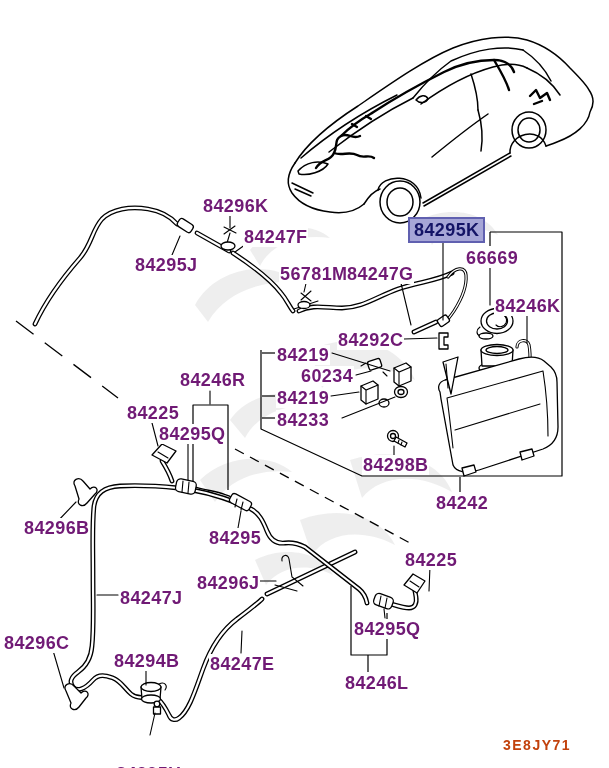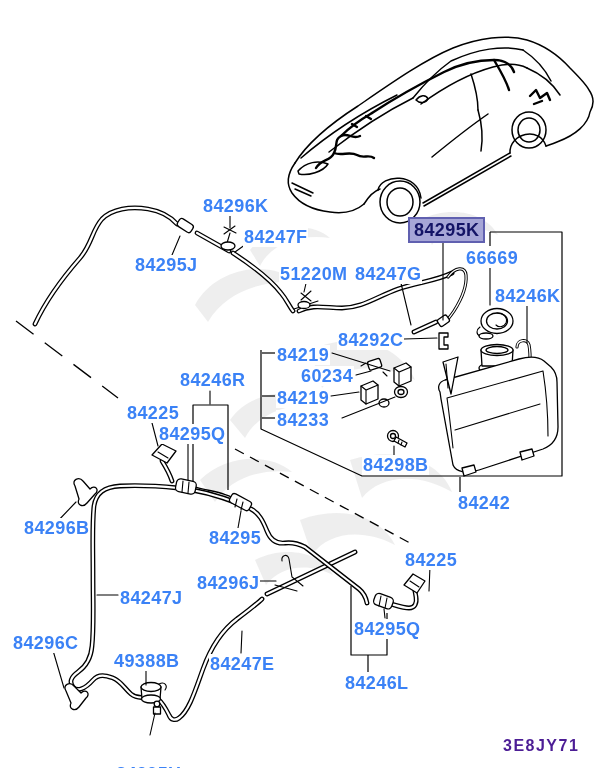--- a/index.html
+++ b/index.html
@@ -25,28 +25,28 @@
   .tube{stroke:var(--line);stroke-width:4.8;fill:none;stroke-linecap:round;stroke-linejoin:round;}
   .tubein{stroke:#fff;stroke-width:2.2;fill:none;stroke-linecap:round;stroke-linejoin:round;}
   .ttube{stroke:var(--line);stroke-width:3.2;fill:none;stroke-linecap:round;stroke-linejoin:round;}
   .ttubein{stroke:#fff;stroke-width:1.3;fill:none;stroke-linecap:round;stroke-linejoin:round;}
   .part{fill:#ffffff;stroke:var(--line);stroke-width:1.3;stroke-linejoin:round;}
   .partline{fill:none;stroke:var(--line);stroke-width:1.1;stroke-linecap:round;}
   .wm path{fill:var(--wm);stroke:none;opacity:.6;}
   .dash{stroke:var(--line);stroke-width:1.3;fill:none;}
   .part-label{
     position:absolute;font-weight:bold;font-size:18px;line-height:1;
-    letter-spacing:.4px;color:#3b82f6;background:#fff;padding:1px 1px;white-space:nowrap;
+    letter-spacing:.4px;color:#701a75;background:#fff;padding:1px 1px;white-space:nowrap;
   }
   .hl{
     background:var(--hl-bg);border:2px solid var(--hl-border);color:var(--hl-text);
     padding:2px 4px;margin:-3px 12px 0 -5px;
   }
   .diagram-code{
-    position:absolute;font-weight:bold;font-size:16px;letter-spacing:1.5px;color:#4c1d95;
+    position:absolute;font-weight:bold;font-size:14px;letter-spacing:1.5px;color:#c2410c;
   }
 </style>
 </head>
 <body>
 
 <div id="stage">
 <svg width="609" height="768" viewBox="0 0 609 768">
 
   <g class="wm">
     <path d="M 195,305 C 215,268 268,258 298,282 C 262,280 225,292 208,322 Z"></path>
@@ -280,41 +280,41 @@
     <line x1="52" y1="647" x2="64" y2="688"></line>
     <line x1="146" y1="667" x2="146" y2="685"></line>
     <line x1="241" y1="653" x2="242" y2="631"></line>
     <line x1="150" y1="735" x2="155" y2="713"></line>
   </g>
 </svg>
 
 <div class="part-label" style="left:202px;top:196px">84296K</div>
 <div class="part-label" style="left:243px;top:227px">84247F</div>
 <div class="part-label" style="left:134px;top:255px">84295J</div>
-<div class="part-label" style="left:279px;top:264px">51220M</div>
-<div class="part-label" style="left:354px;top:264px">84247G</div>
+<div class="part-label" style="left:279px;top:264px">56781M</div>
+<div class="part-label" style="left:346px;top:264px">84247G</div>
 <div class="part-label hl" style="left:413px;top:220px">84295K</div>
 <div class="part-label" style="left:465px;top:248px">66669</div>
-<div class="part-label" style="left:494px;top:286px">84246K</div>
+<div class="part-label" style="left:494px;top:296px">84246K</div>
 <div class="part-label" style="left:337px;top:330px">84292C</div>
 <div class="part-label" style="left:276px;top:345px">84219</div>
 <div class="part-label" style="left:300px;top:366px">60234</div>
 <div class="part-label" style="left:276px;top:388px">84219</div>
 <div class="part-label" style="left:276px;top:410px">84233</div>
 <div class="part-label" style="left:179px;top:370px">84246R</div>
 <div class="part-label" style="left:126px;top:403px">84225</div>
 <div class="part-label" style="left:158px;top:424px">84295Q</div>
 <div class="part-label" style="left:362px;top:455px">84298B</div>
-<div class="part-label" style="left:457px;top:493px">84242</div>
+<div class="part-label" style="left:435px;top:493px">84242</div>
 <div class="part-label" style="left:208px;top:528px">84295</div>
 <div class="part-label" style="left:23px;top:518px">84296B</div>
 <div class="part-label" style="left:196px;top:573px">84296J</div>
 <div class="part-label" style="left:119px;top:588px">84247J</div>
 <div class="part-label" style="left:404px;top:550px">84225</div>
 <div class="part-label" style="left:353px;top:619px">84295Q</div>
-<div class="part-label" style="left:12px;top:633px">84296C</div>
-<div class="part-label" style="left:113px;top:651px">49388B</div>
+<div class="part-label" style="left:3px;top:633px">84296C</div>
+<div class="part-label" style="left:113px;top:651px">84294B</div>
 <div class="part-label" style="left:209px;top:654px">84247E</div>
 <div class="part-label" style="left:344px;top:673px">84246L</div>
 <div class="part-label" style="left:115px;top:764px">84295H</div>
 
 <div class="diagram-code" style="left:503px;top:737px">3E8JY71</div>
 </div>
 
 </body></html>

